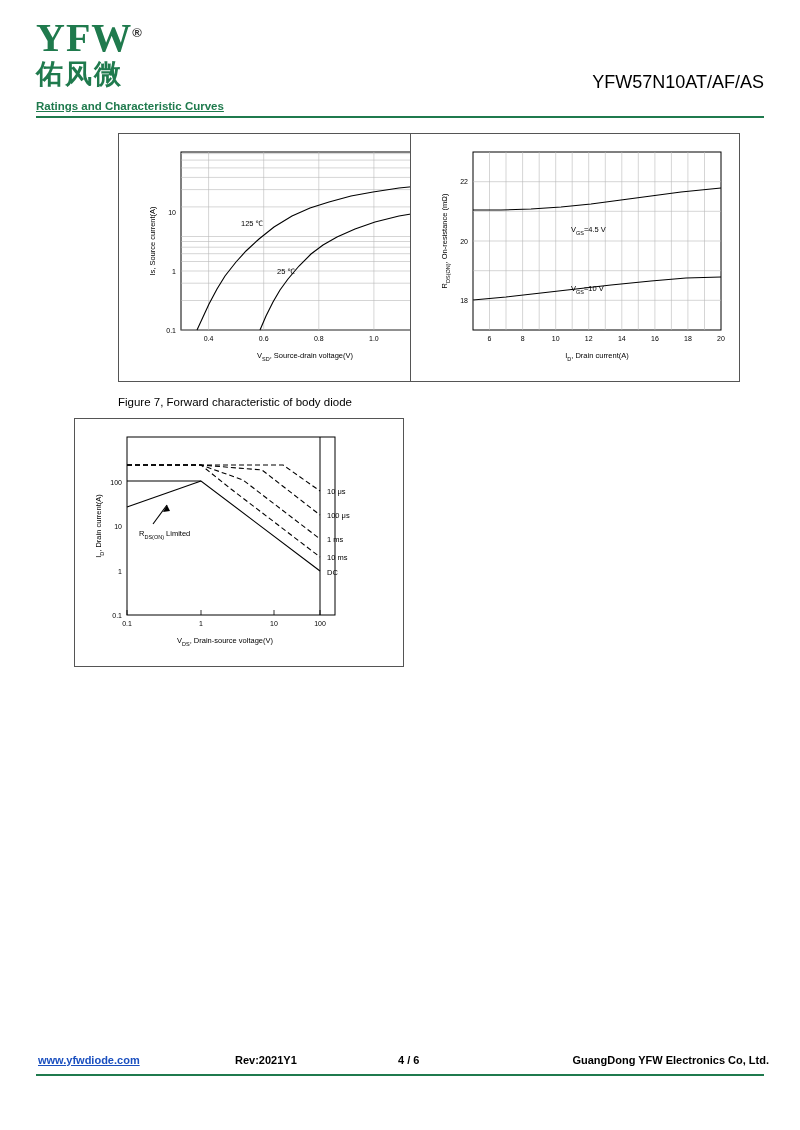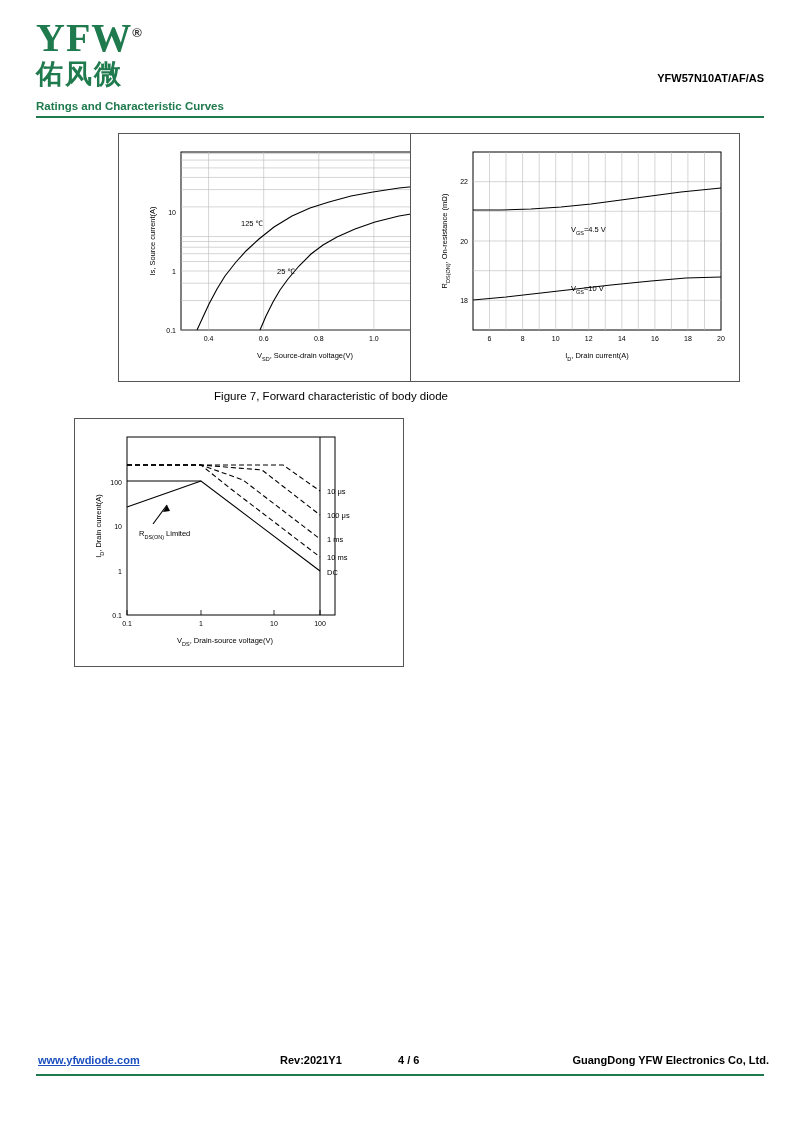--- a/index.html
+++ b/index.html
@@ -16,32 +16,33 @@
   
   .header { position:absolute; left:0; top:0; width:800px; height:100px; }
   .logo { position:absolute; left:36px; top:12px; }
   .logo-top { font-family:"Liberation Serif", serif; font-weight:bold; font-size:40px; letter-spacing:1px; line-height:42px; }
   .logo-y { color:#1f7a4d; }
   .logo-reg { font-size:13px; vertical-align:super; color:#333; font-family:"Liberation Sans", sans-serif; }
   .logo-cn { color:#1f7a4d; font-family:"DejaVu Sans", sans-serif; font-weight:bold; font-size:27px; line-height:30px; letter-spacing:2px; }
 
   .part-no {
     position:absolute; right:36px; top:72px;
-    font-size:11px; font-weight:bold; color:#000;
+    font-size:18px; font-weight:normal; color:#000;
   }
   .section-title {
     position:absolute; left:36px; top:100px;
     font-size:11.5px; font-weight:bold; color:#1f7a4d;
+    text-decoration:underline;
   }
   .header-rule {
     position:absolute; left:36px; top:116px; width:728px; height:2px;
     background:#1f7a4d;
   }
   .fig-box { border:1px solid #555; background:#fff; position:relative; box-sizing:border-box; }
-  .fig-caption { text-align:right; font-size:11.5px; margin-top:8px; }
+  .fig-caption { text-align:left; font-size:11.5px; margin-top:14px; }
   .sub { font-size:8px; vertical-align:sub; }
 
   #fig7wrap { position:absolute; left:74px; top:133px; width:330px;padding-left:44px; }
   #fig8wrap { position:absolute; left:410px; top:133px; width:330px; }
   #fig9wrap { position:absolute; left:74px; top:418px; width:330px; }
 
   .fig-box.f7, .fig-box.f8, .fig-box.f9 { width:330px; height:249px; }
 
   svg { display:block; }
   .axis { stroke:#000; stroke-width:1; fill:none; }
@@ -50,21 +51,21 @@
   .dash { stroke:#000; stroke-width:1.1; fill:none; stroke-dasharray:5 3; }
   .tick { stroke:#000; stroke-width:0.8; }
   .tlabel { font-family:"Liberation Sans", sans-serif; font-size:7px; fill:#000; }
   .albl { font-family:"Liberation Sans", sans-serif; font-size:7.5px; fill:#000; }
   .ann { font-family:"Liberation Sans", sans-serif; font-size:7.5px; fill:#000; }
 
   
   .footer-rule { position:absolute; left:36px; top:1074px; width:728px; height:2px; background:#1f7a4d; }
   .footer { position:absolute; left:0; top:1052px; width:800px; height:30px; font-size:11px;padding-left:7px; }
   .f-url { position:absolute; left:38px; top:2px; color:#1a4fbf; text-decoration:underline; font-weight:bold; font-size:11px; }
-  .f-rev { position:absolute; left:235px; top:2px; font-weight:bold;margin-left:45px; }
+  .f-rev { position:absolute; left:235px; top:2px; font-weight:bold; }
   .f-page { position:absolute; left:398px; top:2px; font-weight:bold; }
   .f-co { position:absolute; right:38px; top:2px; font-weight:bold; }
 </style>
 </head>
 <body>
 
 <div class="page">
 
   <div class="header">
     <div class="logo">

